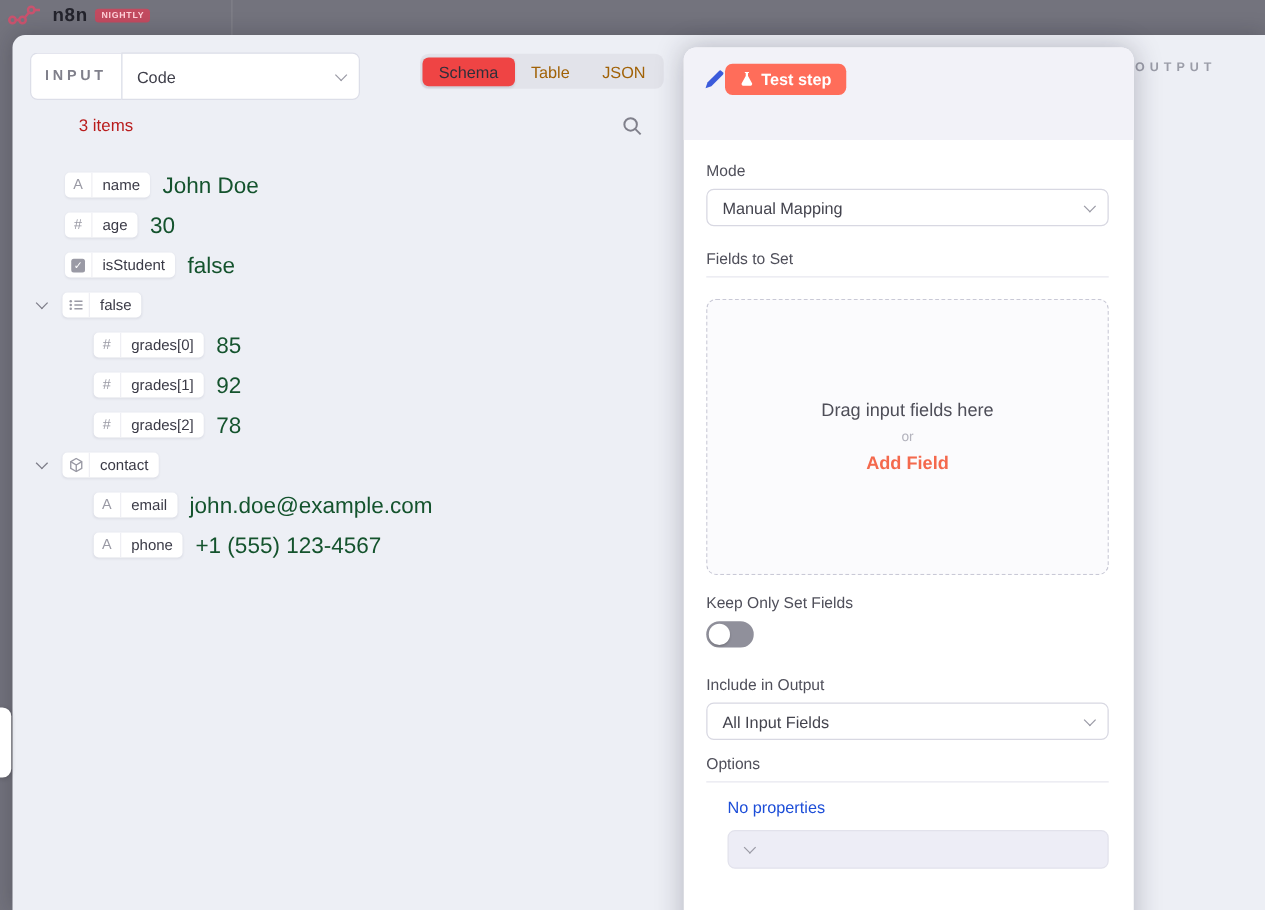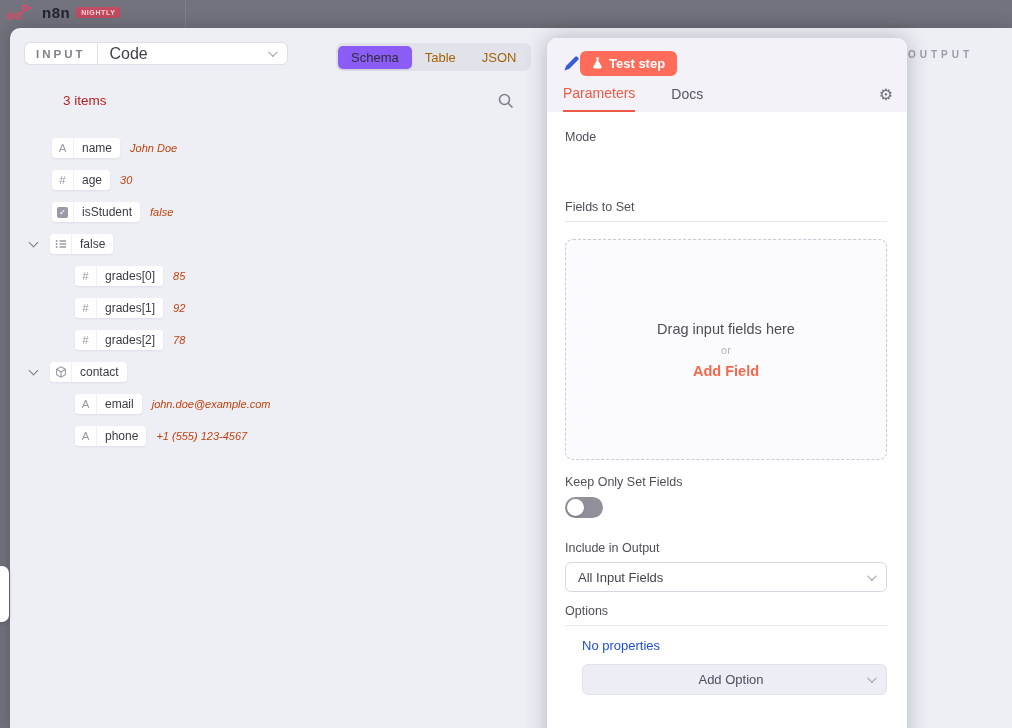--- a/index.html
+++ b/index.html
@@ -13,40 +13,40 @@
   .logo-name { font-size:15px; font-weight:bold; color:#23232c; letter-spacing:.5px; }
   .logo-badge { background:#c24b60; color:#ffd2da; font-size:7px; font-weight:bold; letter-spacing:.6px; padding:2px 5px; border-radius:3px; }
 
   
   .edge-handle { position:absolute; left:0; top:566px; width:9px; height:56px; background:#ffffff; border-radius:0 7px 7px 0; box-shadow:0 1px 4px rgba(0,0,0,.2); }
 
   
   .ndv { position:absolute; left:10px; top:28px; width:1002px; height:700px; background:#edeff5; border-radius:10px 0 0 0; box-shadow:0 0 18px rgba(20,20,30,.25); }
 
   
-  .input-group { position:absolute; left:14px; top:14px; height:23px; display:flex; }
+  .input-group { position:absolute; left:14px; top:14px; height:38px; display:flex; }
   .input-label-box { display:flex; align-items:center; padding:0 11px; background:#fff; border:1px solid #dcdee8; border-right:none; border-radius:6px 0 0 6px; color:#80808b; font-size:11.5px; font-weight:bold; letter-spacing:3px; }
-  .input-source-select { width:191px; display:flex; align-items:center; justify-content:space-between; padding:0 12px; background:#fff; border:1px solid #dcdee8; border-radius:0 6px 6px 0; color:#3f3f4a; font-size:16px; cursor:pointer; }
+  .input-source-select { width:191px; display:flex; align-items:center; justify-content:space-between; padding:0 12px; background:#fff; border:1px solid #dcdee8; border-radius:0 6px 6px 0; color:#3f3f4a; font-size:13px; cursor:pointer; }
 
   .caret { width:7px; height:7px; border-right:1.6px solid #9a9aa5; border-bottom:1.6px solid #9a9aa5; transform:rotate(45deg) translateY(-2px); display:inline-block; }
 
   .view-tabs { position:absolute; left:326px; top:15px; height:28px; display:flex; align-items:center; background:#e2e3ea; border-radius:7px; padding:2px; }
   .view-tab { padding:4px 13px; font-size:13px; color:#a16207; border-radius:5px; cursor:pointer; }
-  .view-tab.active { background:#8b5cf6; color:#2f2f3a; box-shadow:0 1px 2px rgba(40,40,60,.12); }
+  .view-tab.active { background:#ef4444; color:#2f2f3a; box-shadow:0 1px 2px rgba(40,40,60,.12); }
 
   .items-count { position:absolute; left:14px; top:65px; font-size:13.5px; color:#b91c1c;margin-left:39px; }
   .search-btn { position:absolute; left:487px; top:64px; width:18px; height:18px; cursor:pointer; }
 
   
   .tree-row { position:absolute; height:22px; display:flex; align-items:center; font-size:12px; white-space:nowrap; }
   .tchev { width:7px; height:7px; border-right:1.6px solid #7c7c87; border-bottom:1.6px solid #7c7c87; transform:rotate(45deg); margin:-3px 13px 0 0; cursor:pointer; }
   .pill { display:inline-flex; align-items:stretch; background:#fff; border-radius:4px; box-shadow:0 1px 2px rgba(40,40,70,.08); overflow:hidden; cursor:grab; }
   .pi { display:flex; align-items:center; justify-content:center; min-width:22px; padding:0 4px; color:#9a9aa5; border-right:1px solid #efeff4; font-size:11.5px; }
   .pk { display:flex; align-items:center; padding:3px 8px; color:#3a3a46; }
-  .pv { margin-left:10px; color:#c2410c; font-size:11px;font-style:italic; }
+  .pv { margin-left:10px; color:#14532d; font-size:18px; }
   .ti-box { width:11px; height:11px; background:#9a9aa5; border-radius:2px; color:#fff; font-size:8.5px; display:flex; align-items:center; justify-content:center; }
 
   
   .output-label { position:absolute; left:898px; top:21px; font-size:10px; font-weight:bold; letter-spacing:4px; color:#9b9da8; }
 
   
   .dialog { position:absolute; left:537px; top:10px; width:360px; height:718px; background:#fff; border-radius:10px 10px 0 0; box-shadow:0 0 22px rgba(30,30,50,.28); }
   .dialog-header { position:absolute; left:0; top:0; width:100%; height:74px; background:#f2f2f8; border-radius:10px 10px 0 0; }
   .dh-title-row { position:absolute; left:16px; right:14px; top:11px; height:28px; display:flex; align-items:center; }
   .dh-title { font-size:17px; font-weight:bold; color:#2f2f3a; margin-left:10px; flex:1; }
@@ -237,28 +237,27 @@
         <svg width="17" height="17" viewBox="0 0 12 12">
           <path d="M1 11l1.1-3.3L8.6 1.2a1 1 0 0 1 1.4 0l.8.8a1 1 0 0 1 0 1.4L4.3 9.9 1 11z" fill="#3b5bdb"></path>
         </svg>
         <button class="test-btn">
           <svg width="11" height="12" viewBox="0 0 12 13">
             <path d="M4.2 0.5h3.6v1H7v2.6l3.5 6.3c.5.9-.2 2.1-1.2 2.1H2.7c-1 0-1.7-1.2-1.2-2.1L5 4.1V1.5h-.8v-1z" fill="#ffffff"></path>
           </svg>
           <span>Test step</span>
         </button>
       </div>
-      <div class="dh-tabs">
-        <div class="d-tab active">Parameters</div>
-        <div class="d-tab">Docs</div>
-        <div class="dh-gear">⚙</div>
-      </div>
     </div>
 
     <div class="fld-label" style="top:92px">Mode</div>
+    <div class="sel" style="top:113px">
+      <span>Manual Mapping</span>
+      <span class="caret"></span>
+    </div>
 
     <div class="fld-label" style="top:162px">Fields to Set</div>
     <div class="hr" style="top:183px"></div>
 
     <div class="dragarea">
       <div class="drag-main">Drag input fields here</div>
       <div class="drag-or">or</div>
       <div class="drag-add">Add Field</div>
     </div>
 
@@ -270,19 +269,18 @@
     <div class="fld-label" style="top:503px">Include in Output</div>
     <div class="sel" style="top:524px">
       <span>All Input Fields</span>
       <span class="caret"></span>
     </div>
 
     <div class="fld-label" style="top:566px">Options</div>
     <div class="hr" style="top:587px"></div>
     <div class="no-props">No properties</div>
     <div class="add-option">
-      <span class="add-option-label">Add Option</span>
       <span class="caret"></span>
     </div>
   </div>
 </div>
 
 <div class="edge-handle"></div>
 
 </body></html>

